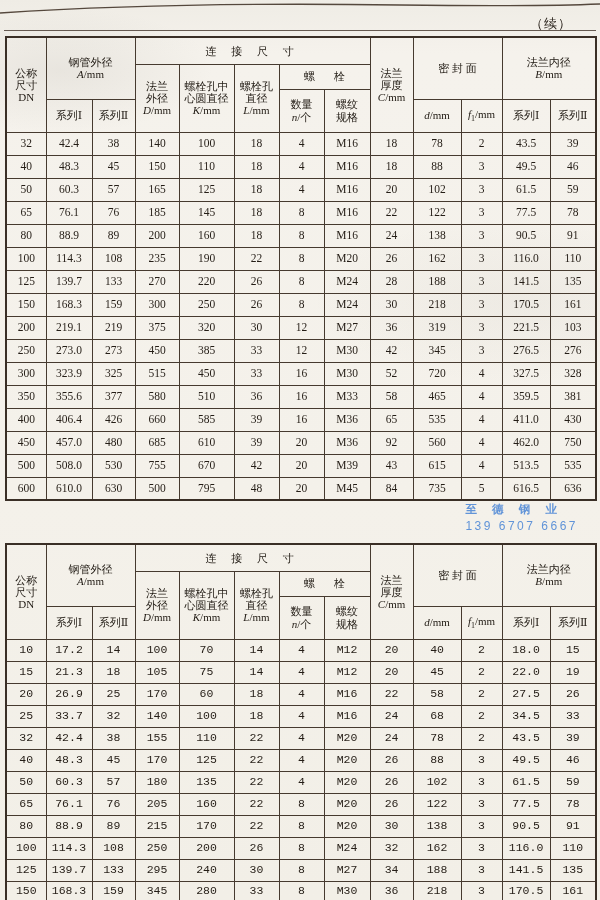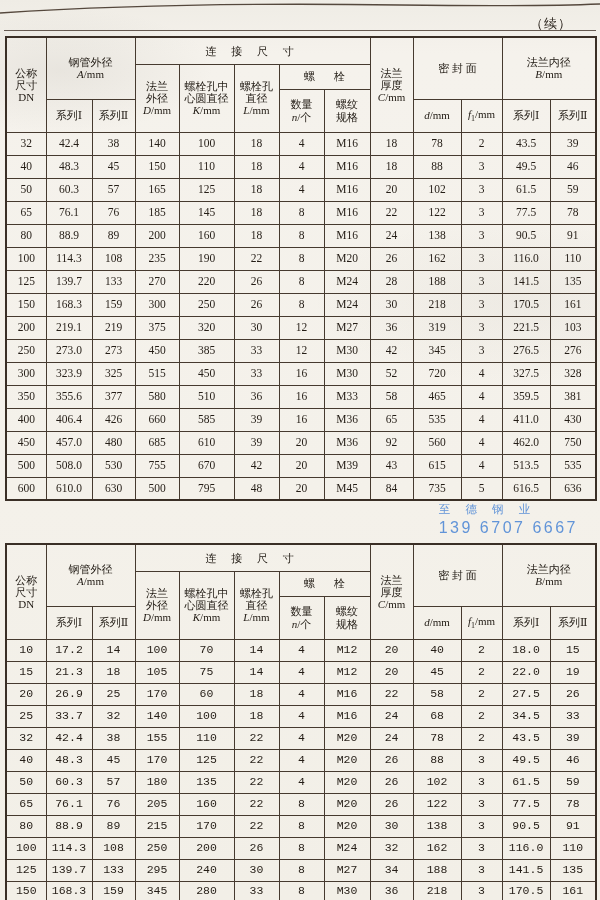--- a/index.html
+++ b/index.html
@@ -45,22 +45,22 @@
   i{font-family:"Liberation Serif",serif;font-style:italic;}
   sub{font-size:8px;}
   .title2{
     position:absolute;top:516px;left:0;width:560px;text-align:center;
     font-weight:bold;font-size:14.5px;color:#17120c;letter-spacing:.5px;
   }
   .watermark{
     position:absolute;top:502px;right:22px;text-align:left;
     color:#6194d8;font-family:"Liberation Sans","DejaVu Sans",sans-serif;
   }
-  .watermark .w1{display:block;font-size:11.5px;letter-spacing:6px;}
-  .watermark .w2{display:block;font-size:16px;letter-spacing:2.5px;margin-top:2px;}
+  .watermark .w1{display:block;font-size:11.5px;letter-spacing:6px;font-weight:bold;}
+  .watermark .w2{display:block;font-size:12px;letter-spacing:2.5px;margin-top:2px;}
 </style>
 </head>
 <body>
 
 <div class="page">
 
   <svg class="edge-svg" width="600" height="22">
     <path d="M0,13 C120,5 260,3 400,5 C480,6 550,6 600,4" fill="none" stroke="#55483d" stroke-width="1.4"></path>
   </svg>
 

